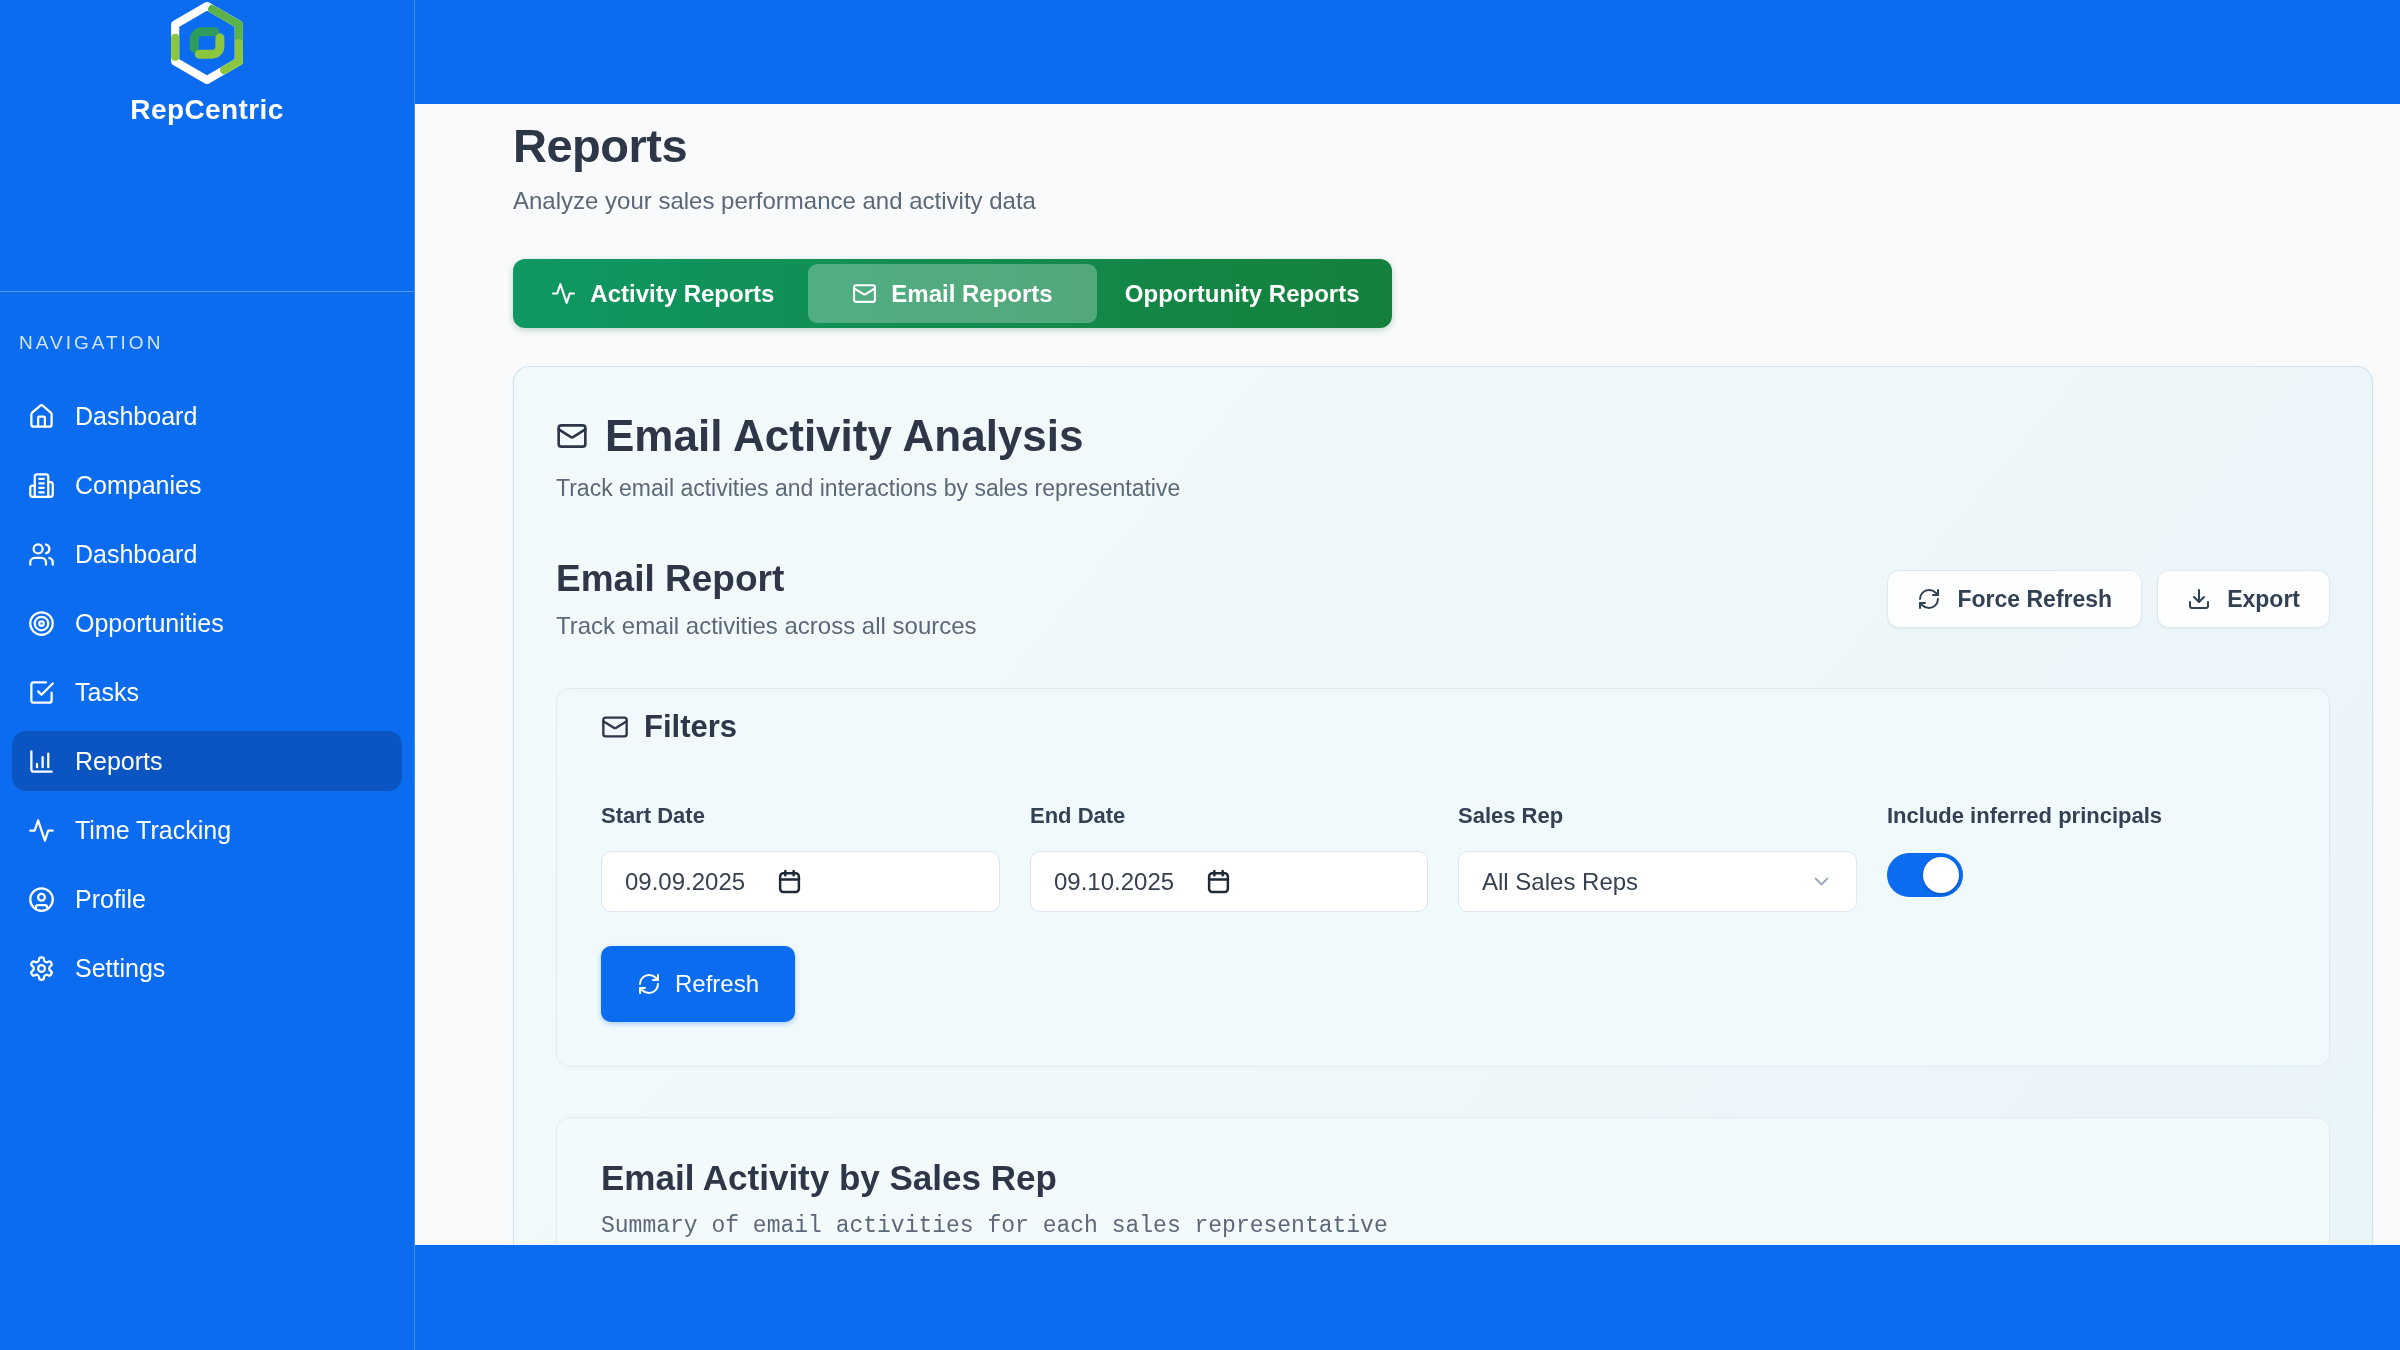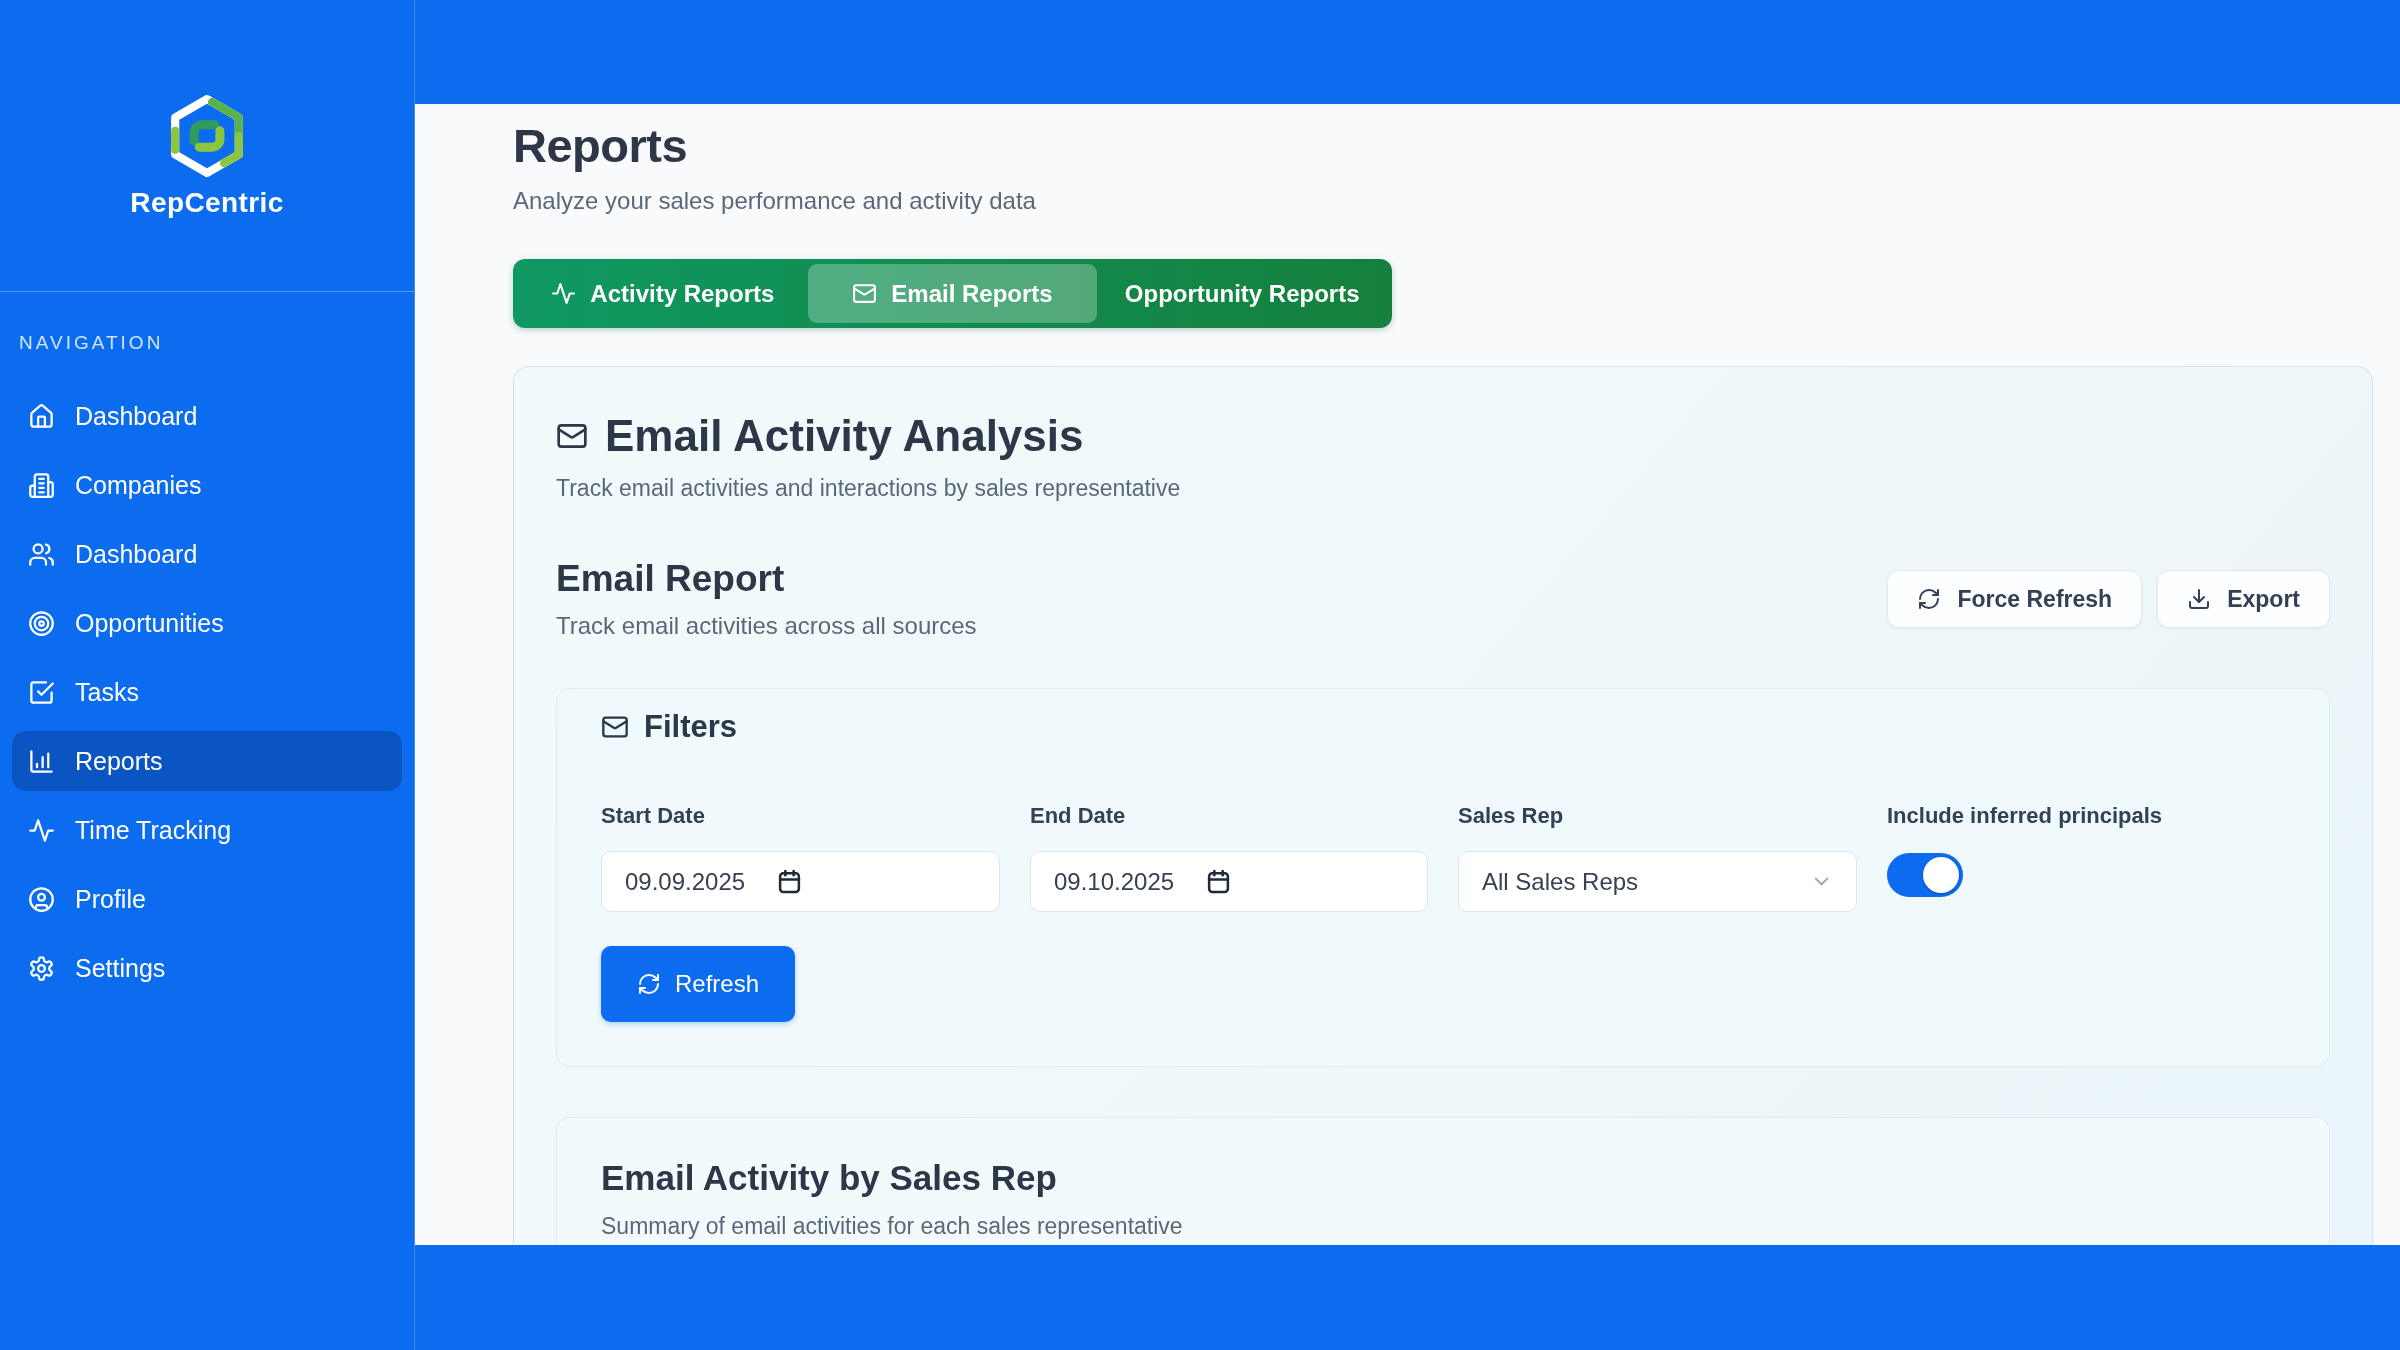--- a/index.html
+++ b/index.html
@@ -14,21 +14,21 @@
 
   
   .sidebar {
     position:absolute; left:0; top:0; width:415px; height:1350px;
     background:#0b6cf0;
     border-right:1px solid rgba(255,255,255,.22);
   }
   .logo-block {
     height:292px;
     border-bottom:1px solid rgba(255,255,255,.30);
-    display:flex; flex-direction:column; align-items:center; justify-content:flex-end;
+    display:flex; flex-direction:column; align-items:center; justify-content:flex-start;
     padding-bottom:72px;
   }
   .logo-svg { width:86px; height:86px; }
   .logo-text { color:#ffffff; font-size:28px; font-weight:700; margin-top:8px; letter-spacing:.4px; }
 
   .nav-heading {
     margin:40px 19px 32px 19px;
     color:rgba(255,255,255,.82);
     font-size:19px; font-weight:400; letter-spacing:3px;
   }
@@ -145,21 +145,21 @@
   .refresh-btn .btn-icon { color:#ffffff; }
 
   
   .byrep-card {
     margin-top:50px; height:330px;
     border:1px solid #e0ebf1; border-radius:14px;
     background:#f3fafc;
     padding:40px 44px;
   }
   .byrep-title { font-size:35px; font-weight:700; color:#2d3748; }
-  .byrep-sub { margin-top:15px; font-size:23px; color:#5b6878; }
+  .byrep-sub { margin-top:15px; font-size:23px; color:#5b6878;font-family:Liberation Mono, monospace; }
 </style>
 </head>
 <body>
 
 <aside class="sidebar">
   <div class="logo-block">
     <svg class="logo-svg" viewBox="0 0 100 100" fill="none">
       <path d="M50 7 L87 28.5 V71.5 L50 93 L13 71.5 V28.5 Z" stroke="#ffffff" stroke-width="9.5" stroke-linejoin="round"></path>
       <path d="M56 10.5 L87 28.5 V60" stroke="#5cb24a" stroke-width="9.5" stroke-linecap="round"></path>
       <path d="M87 50 V71.5 L70 81.5" stroke="#8cc63f" stroke-width="9.5" stroke-linecap="round"></path>

